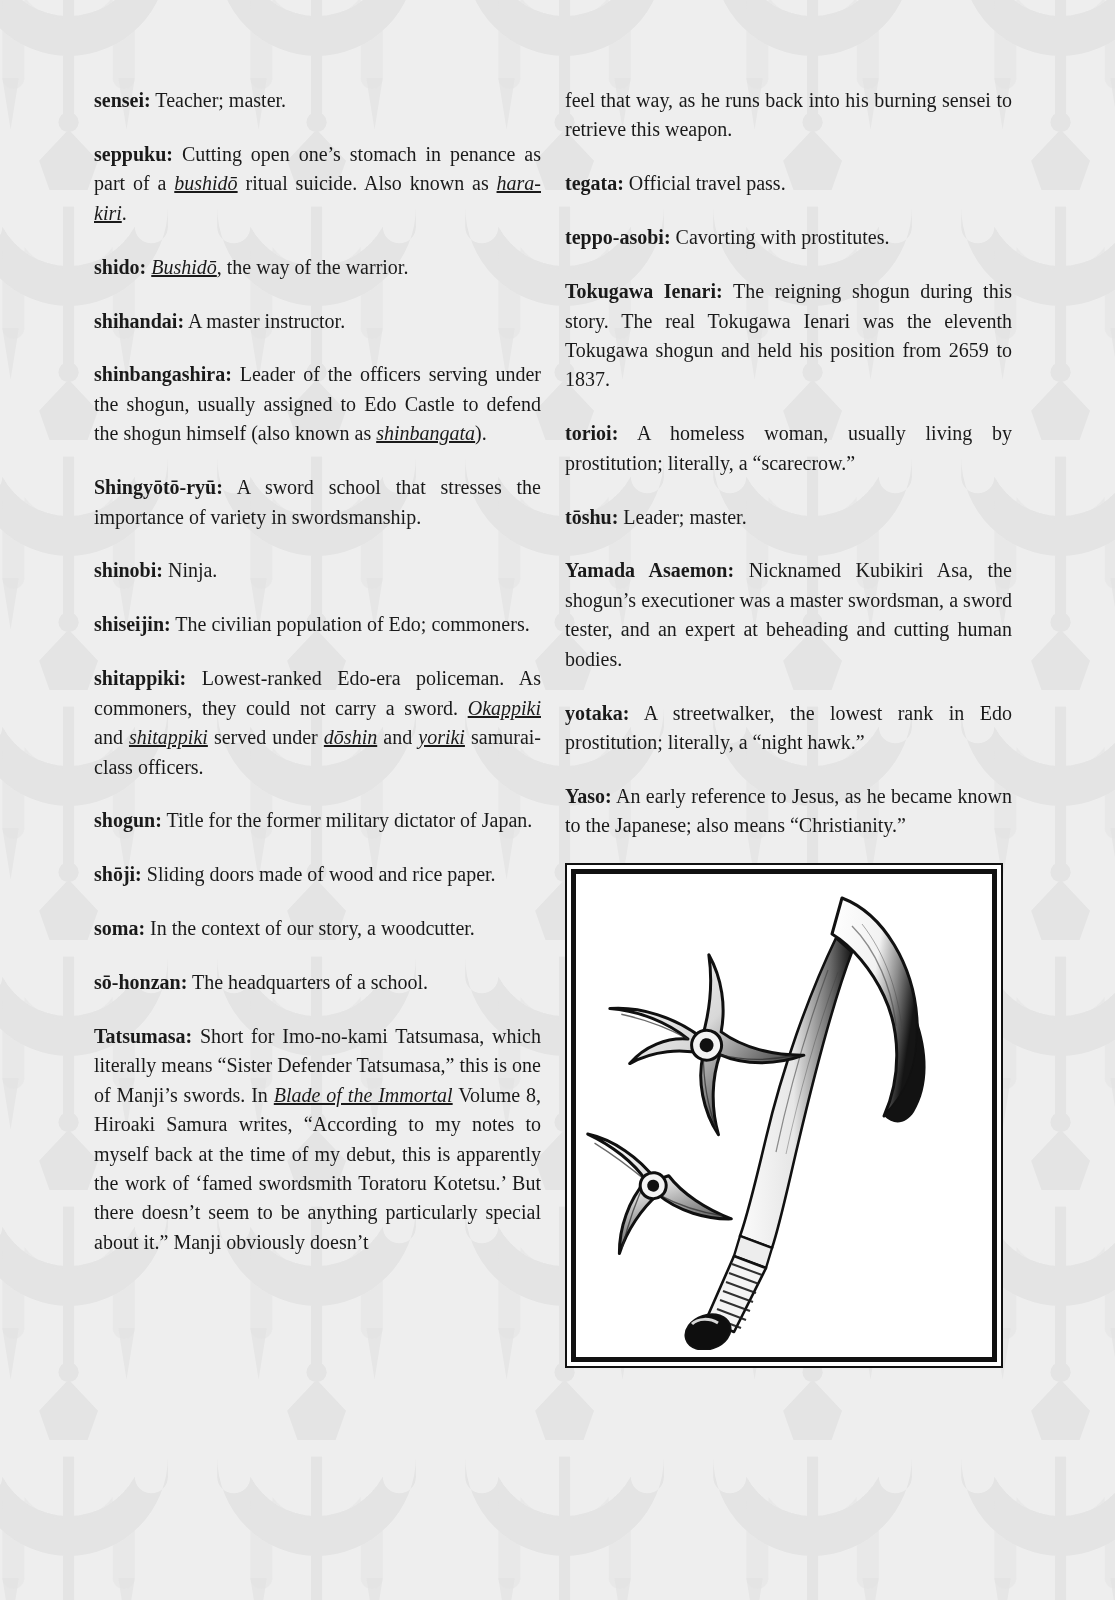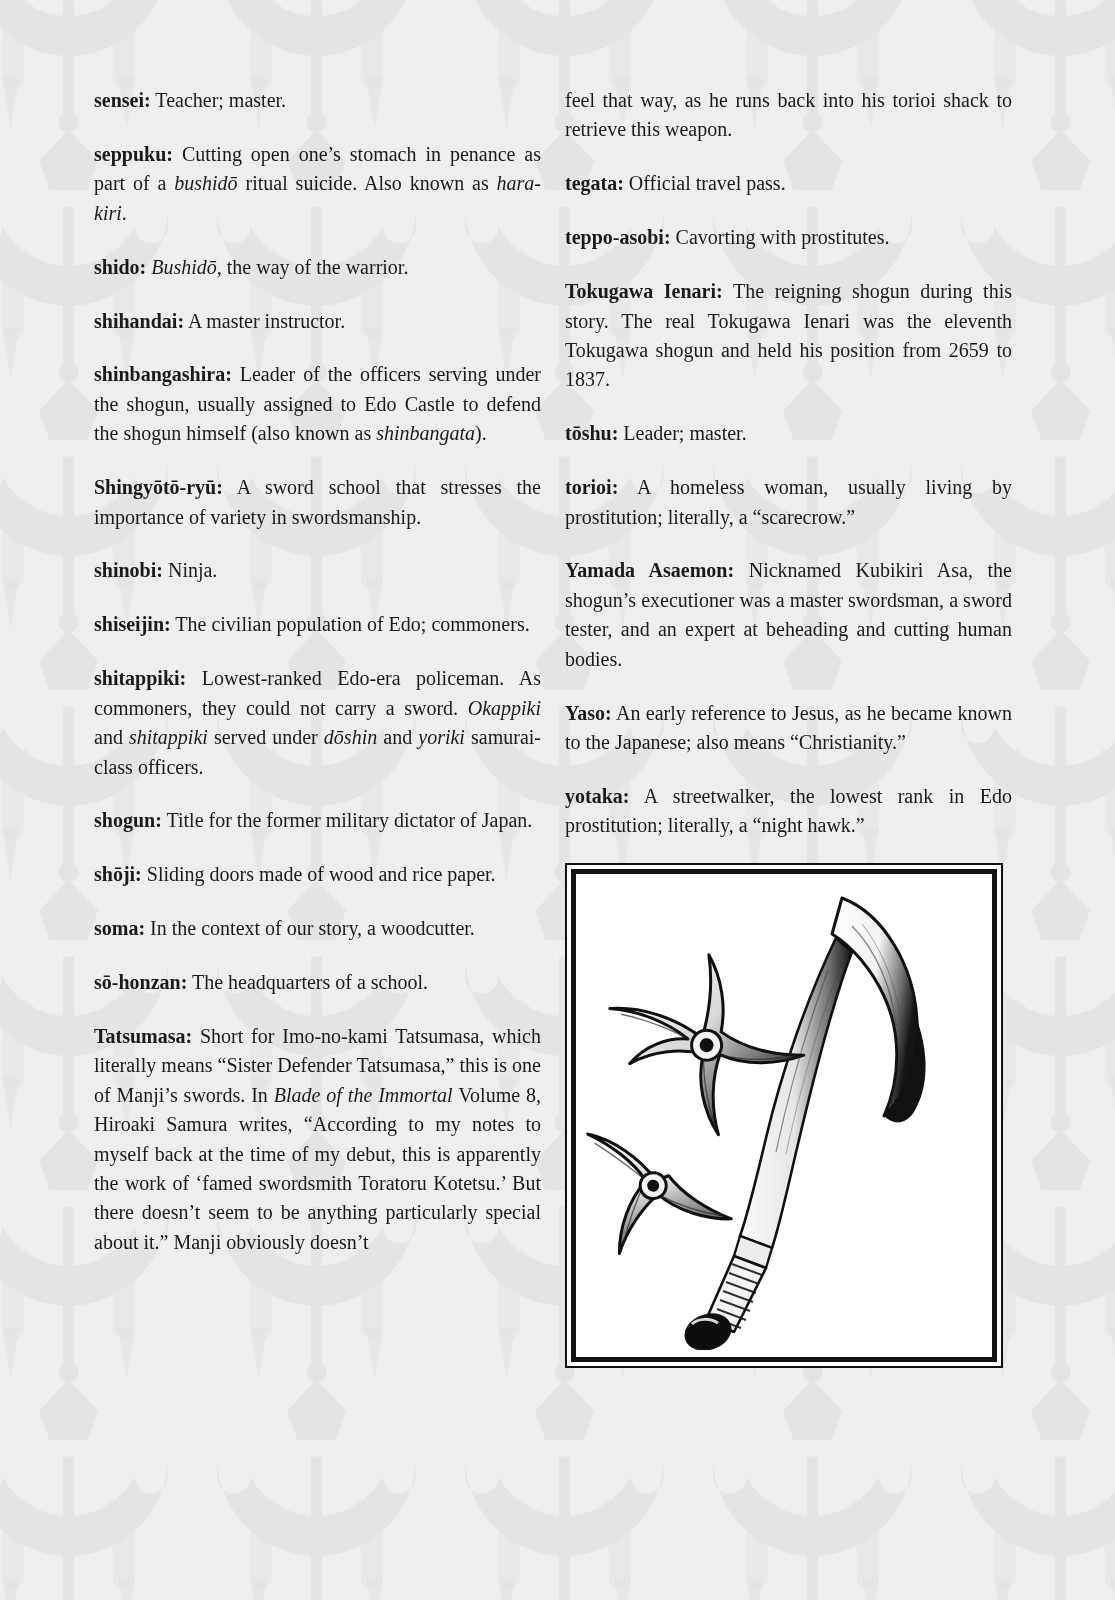--- a/index.html
+++ b/index.html
@@ -50,20 +50,21 @@
     margin: 0 0 24.5px 0;
     hyphens: manual;
     -webkit-hyphens: manual;
   }
   .entry:last-child { margin-bottom: 0; }
   .entry .term {
     font-weight: bold;
   }
   .entry em, .entry .it {
     font-style: italic;
+    text-decoration: underline;
   }
   
   .cont { text-align: justify; }
 
   
   .figure {
     margin-top: 22px;
     width: 438px;
     height: 505px;
     box-sizing: border-box;
@@ -127,30 +128,30 @@
         <p class="entry"><span class="term">shiseijin:</span><span> The civilian population of Edo; commoners.</span></p>
         <p class="entry"><span class="term">shitappiki:</span><span> Lowest-ranked Edo-era policeman. As commoners, they could not carry a sword. <em class="it">Okappiki</em> and <em class="it">shitappiki</em> served under <em class="it">dōshin</em> and <em class="it">yoriki</em> samurai-class officers.</span></p>
         <p class="entry"><span class="term">shogun:</span><span> Title for the former military dictator of Japan.</span></p>
         <p class="entry"><span class="term">shōji:</span><span> Sliding doors made of wood and rice paper.</span></p>
         <p class="entry"><span class="term">soma:</span><span> In the context of our story, a woodcutter.</span></p>
         <p class="entry"><span class="term">sō-honzan:</span><span> The headquarters of a school.</span></p>
         <p class="entry"><span class="term">Tatsumasa:</span><span> Short for Imo-no-kami Tatsumasa, which literally means “Sister Defender Tatsumasa,” this is one of Manji’s swords. In <em class="it">Blade of the Immortal</em> Volume 8, Hiroaki Samura writes, “According to my notes to myself back at the time of my debut, this is apparently the work of ‘famed swordsmith Toratoru Kotetsu.’ But there doesn’t seem to be anything particularly special about it.” Manji obviously doesn’t</span></p>
       </div>
 
     <div class="col" id="right-col">
-      <p class="entry cont">feel that way, as he runs back into his torioi shack to retrieve this weapon.</p>
+      <p class="entry cont">feel that way, as he runs back into his burning sensei to retrieve this weapon.</p>
       <div id="right-entries">
           <p class="entry"><span class="term">tegata:</span><span> Official travel pass.</span></p>
           <p class="entry"><span class="term">teppo-asobi:</span><span> Cavorting with prostitutes.</span></p>
           <p class="entry"><span class="term">Tokugawa Ienari:</span><span> The reigning shogun during this story. The real Tokugawa Ienari was the eleventh Tokugawa shogun and held his position from 2659 to 1837.</span></p>
+          <p class="entry"><span class="term">torioi:</span><span> A homeless woman, usually living by prostitution; literally, a “scarecrow.”</span></p>
           <p class="entry"><span class="term">tōshu:</span><span> Leader; master.</span></p>
-          <p class="entry"><span class="term">torioi:</span><span> A homeless woman, usually living by prostitution; literally, a “scarecrow.”</span></p>
           <p class="entry"><span class="term">Yamada Asaemon:</span><span> Nicknamed Kubikiri Asa, the shogun’s executioner was a master swordsman, a sword tester, and an expert at beheading and cutting human bodies.</span></p>
+          <p class="entry"><span class="term">yotaka:</span><span> A streetwalker, the lowest rank in Edo prostitution; literally, a “night hawk.”</span></p>
           <p class="entry"><span class="term">Yaso:</span><span> An early reference to Jesus, as he became known to the Japanese; also means “Christianity.”</span></p>
-          <p class="entry"><span class="term">yotaka:</span><span> A streetwalker, the lowest rank in Edo prostitution; literally, a “night hawk.”</span></p>
         </div>
 
       <div class="figure">
         <div class="figure-inner">
           <svg width="400" height="470" viewBox="0 0 400 470" xmlns="http://www.w3.org/2000/svg">
             <defs>
               <linearGradient id="blade-shade" x1="0" y1="0" x2="1" y2="0.4">
                 <stop offset="0%" stop-color="#ffffff"></stop>
                 <stop offset="55%" stop-color="#f2f2f2"></stop>
                 <stop offset="78%" stop-color="#8a8a8a"></stop>

